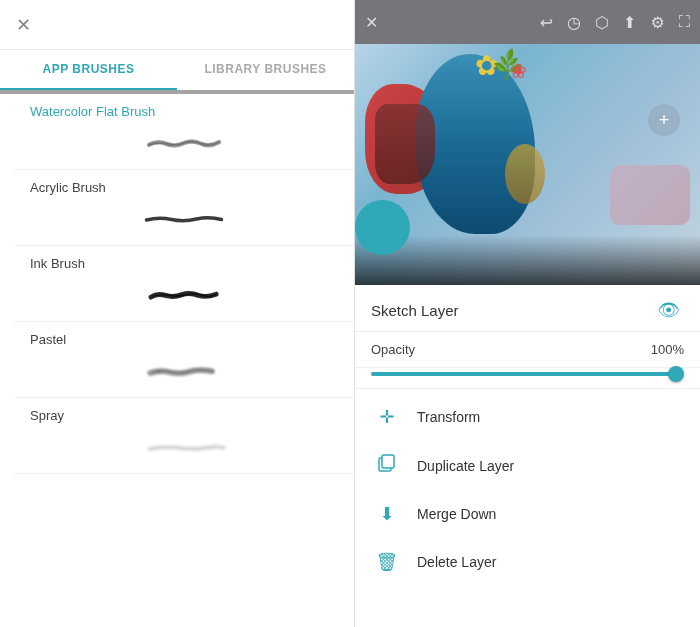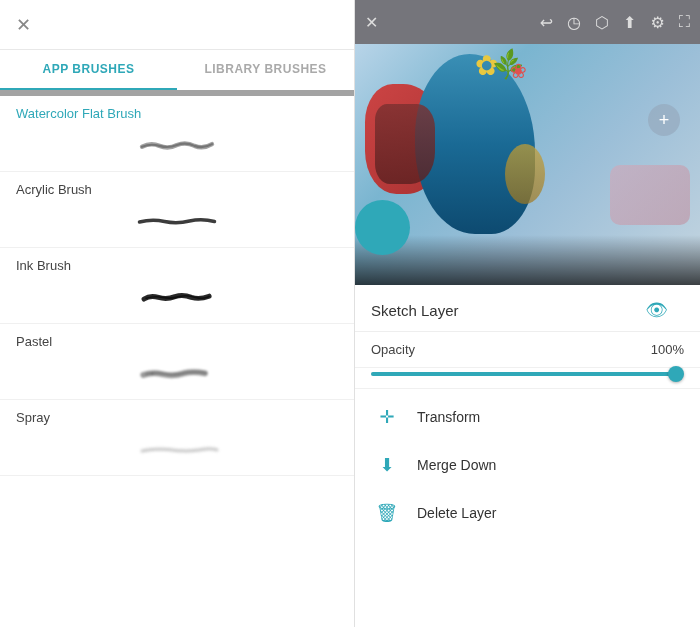--- a/index.html
+++ b/index.html
@@ -40,21 +40,21 @@
     }
 
     .panel-title {
       color: #2fa8b8;
       font-size: 17px;
       font-weight: 500;
     }
 
     .tab-bar {
       display: flex;
-      border-bottom: 6px solid #a3a3a3;
+      border-bottom: 4px solid #a3a3a3;
     }
 
     .tab {
       flex: 1;
       text-align: center;
       padding: 12px 0;
       font-size: 12px;
       font-weight: 600;
       letter-spacing: 0.5px;
       cursor: pointer;
@@ -62,20 +62,21 @@
     }
 
     .tab.active {
       color: #2fa8b8;
       border-bottom: 2px solid #2fa8b8;
     }
 
     .brush-list {
       flex: 1;
       overflow-y: auto;
+      margin-left: 14px;
     }
 
     .brush-item {
       padding: 10px 16px 8px 16px;
       border-bottom: 1px solid #f0f0f0;
       cursor: pointer;
     }
 
     .brush-item.selected .brush-name {
       color: #2fa8b8;
@@ -237,21 +238,21 @@
       background: #fff;
       flex: 1;
       display: flex;
       flex-direction: column;
       padding: 0;
     }
 
     .layer-header {
       display: flex;
       align-items: center;
-      padding: 14px 32px 10px 16px;
+      padding: 14px 20px 10px 16px;
       border-bottom: 1px solid #eee;
     }
 
     .layer-name {
       font-size: 15px;
       font-weight: 500;
       color: #333;
       flex: 1;
     }
 
@@ -464,20 +465,29 @@
       </div>
     </div>
 
     <div class="layer-actions">
 
       <div class="action-item">
         <span class="action-icon">✛</span>
         <span class="action-label">Transform</span>
       </div>
 
+      <div class="action-item">
+        <span class="action-icon">
+          <svg width="18" height="18" viewBox="0 0 18 18" fill="none">
+            <rect x="1" y="4" width="12" height="13" rx="1.5" stroke="#2fa8b8" stroke-width="1.5"></rect>
+            <rect x="4" y="1" width="12" height="13" rx="1.5" stroke="#2fa8b8" stroke-width="1.5" fill="white"></rect>
+          </svg>
+        </span>
+        <span class="action-label">Duplicate Layer</span>
+      </div>
 
       <div class="action-item">
         <span class="action-icon">⬇</span>
         <span class="action-label">Merge Down</span>
       </div>
 
       <div class="action-item">
         <span class="action-icon">🗑</span>
         <span class="action-label">Delete Layer</span>
       </div>

